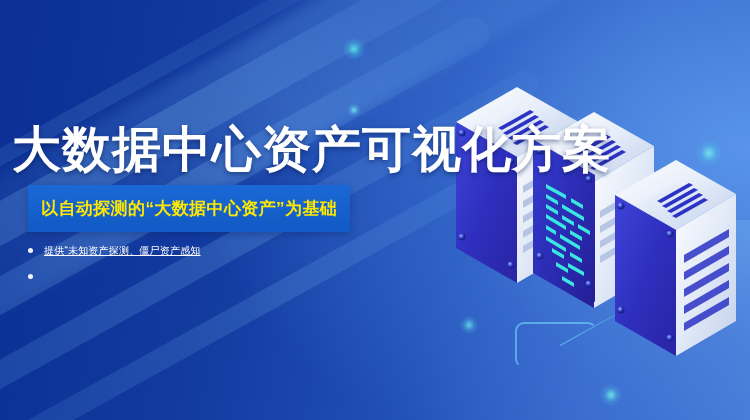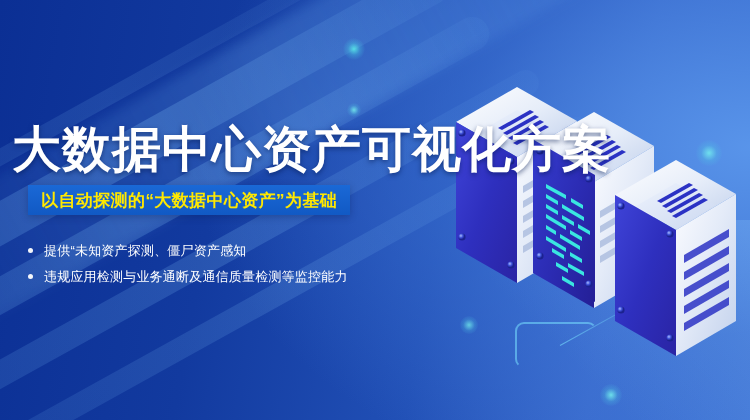--- a/index.html
+++ b/index.html
@@ -57,37 +57,37 @@
 
   
   .content{position:absolute;left:0;top:0;width:440px;height:420px;}
   .headline{
     position:absolute;left:12px;top:123px;
     font-size:49px;font-weight:bold;color:#ffffff;
     letter-spacing:1px;line-height:1.1;white-space:nowrap;
     text-shadow:0 2px 5px rgba(5,25,80,.55);
   }
   .ribbon{
-    position:absolute;left:28px;top:185px;height:30px;
+    position:absolute;left:28px;top:185px;height:47px;
     background:linear-gradient(180deg,#1a68d6,#1159c4);
     display:flex;align-items:center;padding:0 13px;
     box-shadow:0 2px 7px rgba(5,25,80,.3);
     justify-content:flex-end;
   }
   .ribbon span{
     font-size:17px;font-weight:bold;color:#ffe800;
     white-space:nowrap;letter-spacing:.4px;
   }
   .bullets{position:absolute;left:28px;top:238px;width:400px;}
   .bullet{display:flex;align-items:center;height:25px;margin-bottom:1px;}
   .dot{
     width:5px;height:5px;border-radius:50%;background:#ffffff;
     flex:0 0 5px;margin-right:11px;opacity:.95;
   }
-  .btext{font-size:13px;color:#ffffff;white-space:nowrap;letter-spacing:.2px;}
+  .btext{font-size:10px;color:#ffffff;white-space:nowrap;letter-spacing:.2px;text-decoration:underline;}
 
   
   .servers{position:absolute;left:0;top:0;width:750px;height:420px;}
 </style>
 </head>
 <body>
 
 <div id="banner">
 
   <div class="streaks">
@@ -261,18 +261,17 @@
       <span>以自动探测的“大数据中心资产”为基础</span>
     </div>
 
     <div class="bullets">
       <div class="bullet">
         <span class="dot"></span>
         <span class="btext">提供“未知资产探测、僵尸资产感知</span>
       </div>
       <div class="bullet">
         <span class="dot"></span>
-        <span class="btext">违规应用检测与业务通断及通信质量检测等监控能力</span>
       </div>
     </div>
   </div>
 
 </div>
 
 </body></html>

